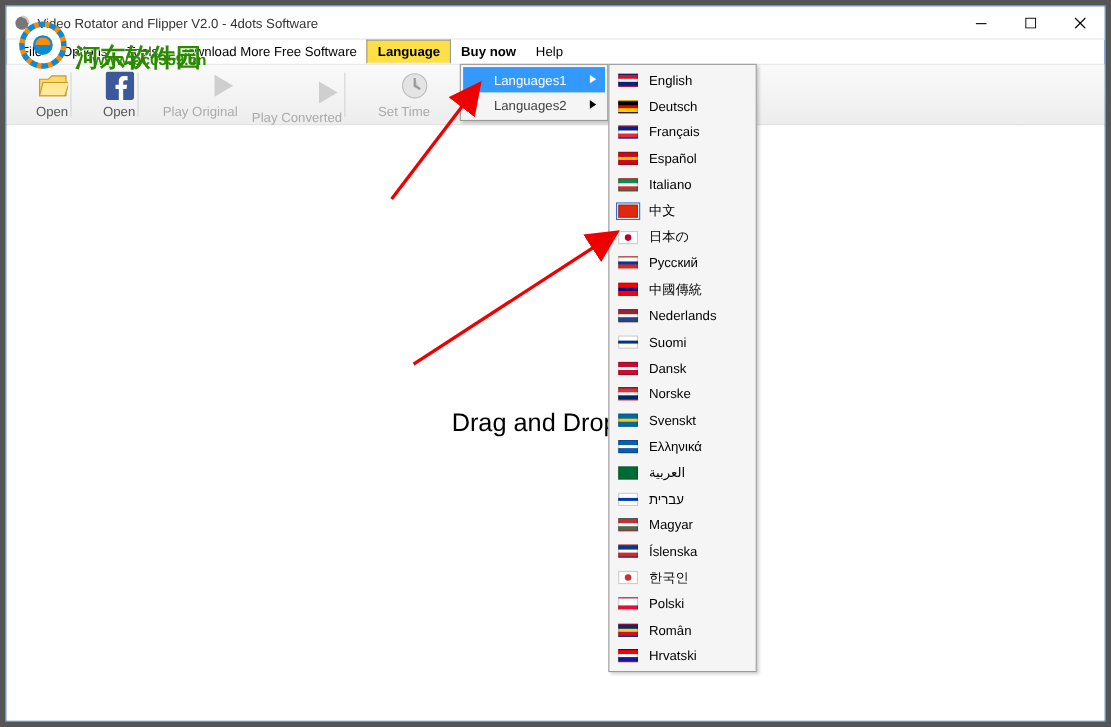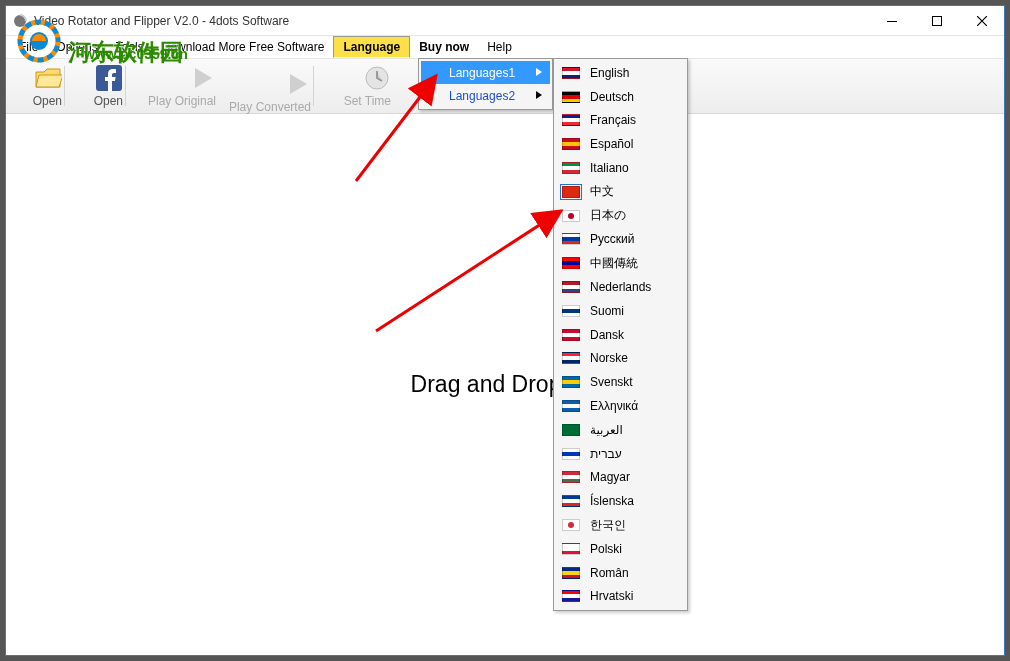--- a/index.html
+++ b/index.html
@@ -52,21 +52,21 @@
   .watermark-text1 { font-size:23px; font-weight:bold; color:#2b8a00; text-shadow:0 1px 0 #fff;margin-top:23px; }
   .watermark-text2 { position:absolute; left:68px; top:32px; font-size:14px; font-weight:bold; color:#2b8a00; }
   
   .submenu {
     position:absolute; background:#f5f5f5; border:1px solid #999; box-shadow:2px 2px 3px rgba(0,0,0,0.2);
     padding:2px; z-index:40;text-align:center;
   }
   .sub1 { left:412px; top:52px; width:135px; }
   .sub2 { left:547px; top:52px; width:135px; max-height:600px; }
   .sub-item {
-    height:23px; display:flex; align-items:center; font-size:12px; color:#1d4ed8;
+    height:23px; display:flex; align-items:center; font-size:12px; color:#404040;
     padding:0 4px 0 4px; position:relative;
   }
   .sub1 .sub-item { padding-left:28px; }
   .sub-item .arr { position:absolute; right:6px; top:7px; }
   .sub-item.highlight { background:#3399ff; color:#fff; }
   .sub-item.highlight .arr path { fill:#fff; }
   .lang-item {
     height:23.8px; display:flex; align-items:center; font-size:12px; color:#000;
     padding:0 4px 0 6px;
   }

